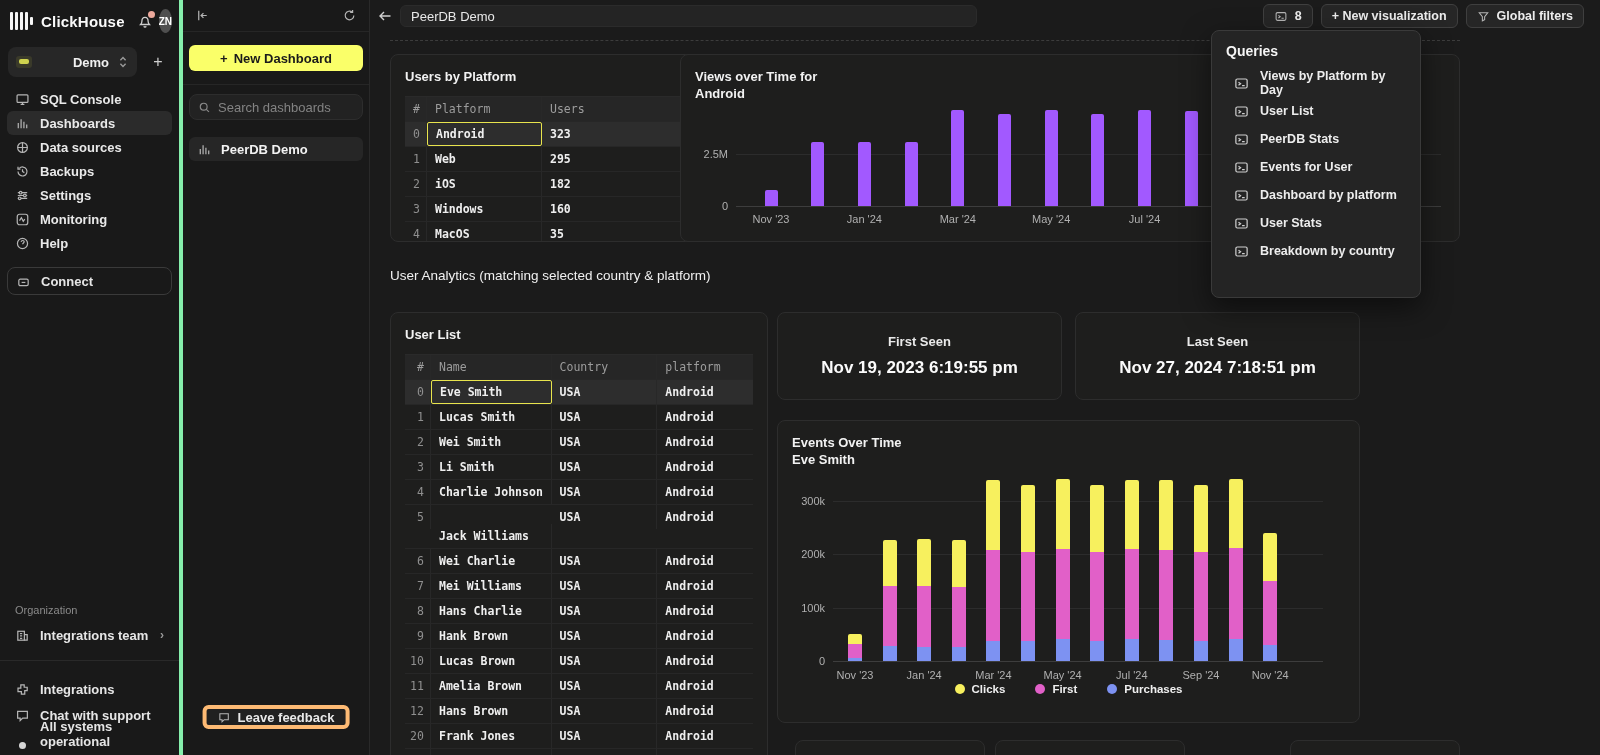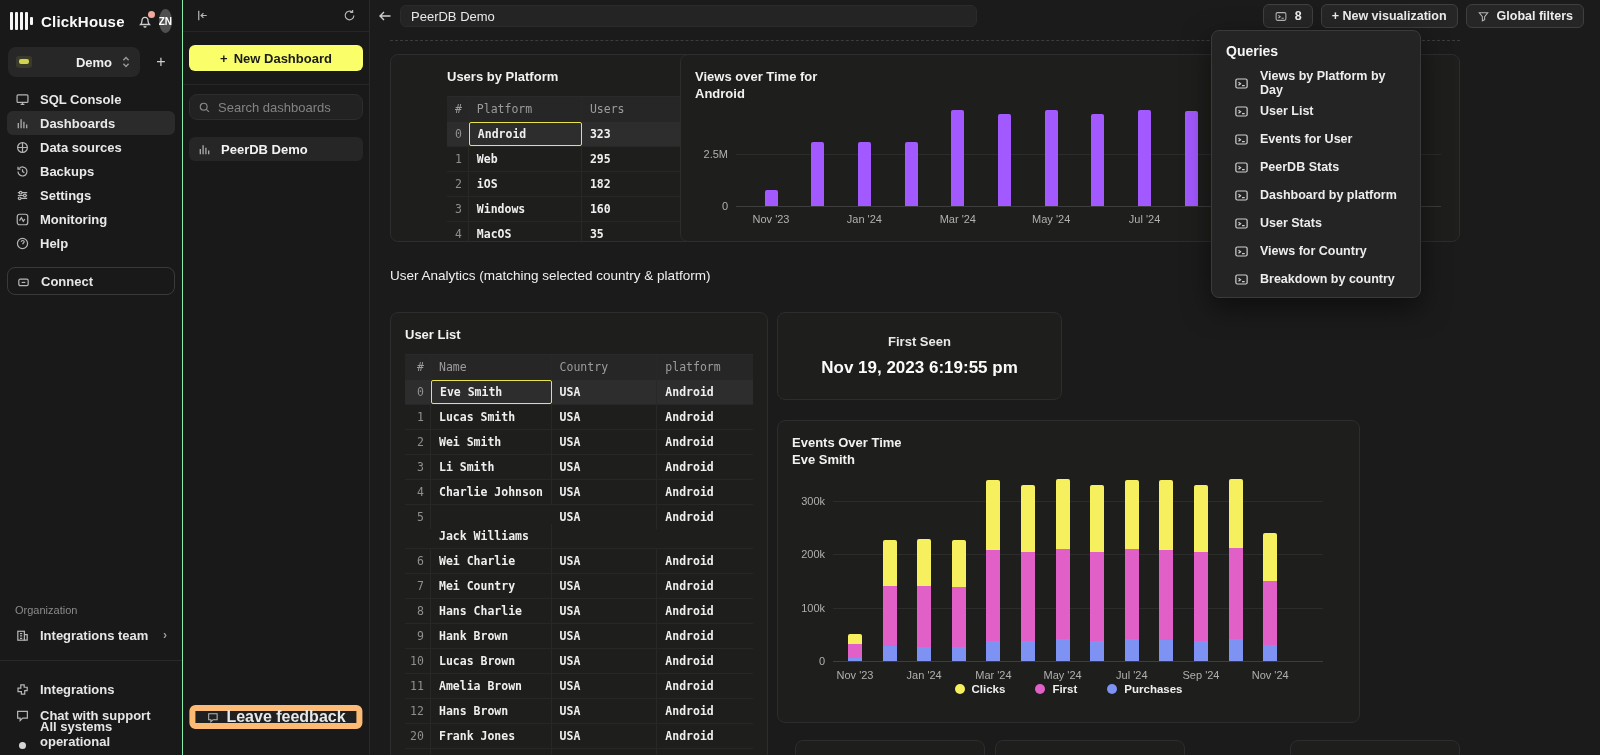--- a/index.html
+++ b/index.html
@@ -4,21 +4,21 @@
 <style>
   * { margin:0; padding:0; box-sizing:border-box; }
   html,body { background:#111; }
   body { font-family:"Liberation Sans","DejaVu Sans",sans-serif; }
   #app { position:relative; width:1600px; height:755px; background:#1b1b1b; overflow:hidden; color:#e6e6e6; }
 
   svg { display:block; }
   .icon { display:inline-flex; align-items:center; justify-content:center; color:#b5b5b5; flex:0 0 auto; }
 
   
-  .sidebar { position:absolute; left:0; top:0; width:183px; height:755px; background:#191919; border-right:1px solid #86efac; }
+  .sidebar { position:absolute; left:0; top:0; width:183px; height:755px; background:#191919; border-right:4px solid #86efac; }
   .sb-head { display:flex; align-items:center; gap:6px; padding:9px 10px 4px 10px; }
   .logo { display:flex; align-items:flex-start; gap:2px; height:18px; margin-right:2px; }
   .logo i { display:block; width:3px; height:18px; background:#f5f5f5; border-radius:1px; }
   .logo i.short { height:8px; align-self:center; }
   .brand { font-weight:700; font-size:15px; color:#fafafa; letter-spacing:.2px; }
   .sb-head .spacer { flex:1; }
   .bell { position:relative; color:#cfcfcf; }
   .bell .dot { position:absolute; top:-2px; right:-2px; width:7px; height:7px; border-radius:50%; background:#eda99c; }
   .avatar { width:24px; height:24px; border-radius:50%; background:#4f4f4f; color:#fff; font-size:10px; font-weight:700; display:flex; align-items:center; justify-content:center; }
 
@@ -45,21 +45,21 @@
   
   .col2 { position:absolute; left:183px; top:0; width:187px; height:755px; background:#191919; border-right:1px solid #292929; }
   .col2-top { height:32px; display:flex; align-items:center; justify-content:space-between; padding:0 12px; border-bottom:1px solid #262626; color:#9a9a9a; }
   .col2-top .icon { cursor:pointer; }
   .new-dash { display:flex; align-items:center; justify-content:center; gap:6px; height:26px; margin:13px 6px 0 6px; background:#faff69; border-radius:6px; color:#1a1a1a; font-weight:700; font-size:13px; cursor:pointer; }
   .col2-div { border-top:1px solid #262626; margin-top:13px; }
   .search-box { display:flex; align-items:center; gap:7px; height:26px; margin:9px 6px 0 6px; background:#222; border:1px solid #2d2d2d; border-radius:8px; padding:0 8px; color:#8a8a8a; }
   .search-box input { flex:1; background:transparent; border:none; outline:none; color:#d5d5d5; font-size:13px; font-family:inherit; }
   .search-box input::placeholder { color:#838383; }
   .dash-item { display:flex; align-items:center; gap:9px; height:24px; margin:17px 6px 0 6px; background:#262626; border-radius:6px; padding:0 8px; font-size:13px; font-weight:700; color:#f2f2f2; cursor:pointer; }
-  .feedback-btn { position:absolute; left:50%; transform:translateX(-50%); bottom:26px; display:flex; align-items:center; gap:7px; height:24px; padding:0 11px; background:#202020; border:6px solid #fdba74; border-radius:6px; font-size:16px; font-weight:700; color:#e8e8e8; cursor:pointer; white-space:nowrap; }
+  .feedback-btn { position:absolute; left:50%; transform:translateX(-50%); bottom:26px; display:flex; align-items:center; gap:7px; height:24px; padding:0 11px; background:#202020; border:4px solid #fdba74; border-radius:6px; font-size:13px; font-weight:700; color:#e8e8e8; cursor:pointer; white-space:nowrap; }
 
   
   .main { position:absolute; left:370px; top:0; width:1230px; height:755px; }
   .topbar { position:absolute; left:0; top:0; right:0; height:32px; display:flex; align-items:center; }
   .back-arrow { width:30px; display:flex; justify-content:center; color:#cfcfcf; cursor:pointer; }
   .title-input { width:577px; height:22px; background:#242424; border:1px solid #2b2b2b; border-radius:6px; color:#e8e8e8; font-size:13px; padding:0 10px; font-family:inherit; outline:none; }
   .topbar-right { position:absolute; right:16px; top:4px; display:flex; gap:8px; }
   .tb-btn { display:flex; align-items:center; gap:7px; height:24px; padding:0 10px; background:#262626; border:1px solid #3f3f3f; border-radius:6px; font-size:12.5px; font-weight:700; color:#ececec; cursor:pointer; white-space:nowrap; }
   .canvas-dash { position:absolute; left:20px; top:40px; width:1070px; border-top:1px dashed #3c3c3c; }
 
@@ -334,21 +334,21 @@
                 <path d="M2.8 3.5h10.4L9.4 8.3v3.6l-2.8 1.4V8.3z"></path>
               </svg>
             </span>
           <span>Global filters</span>
         </div>
       </div>
     </div>
 
     <div class="canvas-dash"></div>
 
-    <div class="panel" style="left:20px; top:54px; width:315px; height:188px;padding-left:42px;">
+    <div class="panel" style="left:20px; top:54px; width:315px; height:188px;">
       <div class="panel-title">Users by Platform</div>
       <div id="tbl-platform">
           <div class="tbl">
             <div class="trow thead">
               <div class="tcell idx" style="width: 22px;">#</div>
               <div class="tcell" style="width: 115px;">Platform</div>
               <div class="tcell" style="width: 110px;">Users</div>
             </div>
             <div class="trow sel">
               <div class="tcell idx" style="width: 22px;">0</div>
@@ -461,21 +461,21 @@
               <div class="tcell" style="width: 96px;">Android</div>
             </div>
             <div class="trow">
               <div class="tcell idx" style="width: 26px;">6</div>
               <div class="tcell" style="width: 121px;">Wei Charlie</div>
               <div class="tcell" style="width: 106px;">USA</div>
               <div class="tcell" style="width: 96px;">Android</div>
             </div>
             <div class="trow">
               <div class="tcell idx" style="width: 26px;">7</div>
-              <div class="tcell" style="width: 121px;">Mei Country</div>
+              <div class="tcell" style="width: 121px;">Mei Williams</div>
               <div class="tcell" style="width: 106px;">USA</div>
               <div class="tcell" style="width: 96px;">Android</div>
             </div>
             <div class="trow">
               <div class="tcell idx" style="width: 26px;">8</div>
               <div class="tcell" style="width: 121px;">Hans Charlie</div>
               <div class="tcell" style="width: 106px;">USA</div>
               <div class="tcell" style="width: 96px;">Android</div>
             </div>
             <div class="trow">
@@ -514,20 +514,24 @@
               <div class="tcell" style="width: 106px;">USA</div>
               <div class="tcell" style="width: 96px;">Android</div>
             </div>
           </div>
         </div>
     </div>
 
     <div class="panel stat-card" style="left:407px; top:312px; width:285px; height:88px;">
       <div class="stat-label">First Seen</div>
       <div class="stat-value">Nov 19, 2023 6:19:55 pm</div>
+    </div>
+    <div class="panel stat-card" style="left:705px; top:312px; width:285px; height:88px;">
+      <div class="stat-label">Last Seen</div>
+      <div class="stat-value">Nov 27, 2024 7:18:51 pm</div>
     </div>
 
     <div class="panel" style="left:407px; top:420px; width:583px; height:303px;">
       <div class="panel-title">
         <div>Events Over Time</div>
         <div>Eve Smith</div>
       </div>
       <div class="plot" id="chart1">
           <div class="ylab" style="left: 5px; top: 240px;">0</div>
           <div class="gline" style="left: 55px; width: 490px; top: 186.5px;"></div>
@@ -625,57 +629,48 @@
             </span>
             <span>User List</span>
           </div>
           <div class="qmenu-item">
             <span class="icon">
               <svg width="15" height="15" viewBox="0 0 16 16" fill="none" stroke="currentColor" stroke-width="1.3">
                 <rect x="2" y="3.2" width="12" height="9.6" rx="1.6"></rect>
                 <path d="M4.8 6.6 7 8.2 4.8 9.8M8.6 10.2h2.8"></path>
               </svg>
             </span>
+            <span>PeerDB Stats</span>
+          </div>
+          <div class="qmenu-item">
+            <span class="icon">
+              <svg width="15" height="15" viewBox="0 0 16 16" fill="none" stroke="currentColor" stroke-width="1.3">
+                <rect x="2" y="3.2" width="12" height="9.6" rx="1.6"></rect>
+                <path d="M4.8 6.6 7 8.2 4.8 9.8M8.6 10.2h2.8"></path>
+              </svg>
+            </span>
             <span>Events for User</span>
           </div>
           <div class="qmenu-item">
             <span class="icon">
               <svg width="15" height="15" viewBox="0 0 16 16" fill="none" stroke="currentColor" stroke-width="1.3">
                 <rect x="2" y="3.2" width="12" height="9.6" rx="1.6"></rect>
                 <path d="M4.8 6.6 7 8.2 4.8 9.8M8.6 10.2h2.8"></path>
               </svg>
             </span>
-            <span>PeerDB Stats</span>
+            <span>Dashboard by platform</span>
           </div>
           <div class="qmenu-item">
             <span class="icon">
               <svg width="15" height="15" viewBox="0 0 16 16" fill="none" stroke="currentColor" stroke-width="1.3">
                 <rect x="2" y="3.2" width="12" height="9.6" rx="1.6"></rect>
                 <path d="M4.8 6.6 7 8.2 4.8 9.8M8.6 10.2h2.8"></path>
               </svg>
             </span>
-            <span>Dashboard by platform</span>
-          </div>
-          <div class="qmenu-item">
-            <span class="icon">
-              <svg width="15" height="15" viewBox="0 0 16 16" fill="none" stroke="currentColor" stroke-width="1.3">
-                <rect x="2" y="3.2" width="12" height="9.6" rx="1.6"></rect>
-                <path d="M4.8 6.6 7 8.2 4.8 9.8M8.6 10.2h2.8"></path>
-              </svg>
-            </span>
             <span>User Stats</span>
-          </div>
-          <div class="qmenu-item">
-            <span class="icon">
-              <svg width="15" height="15" viewBox="0 0 16 16" fill="none" stroke="currentColor" stroke-width="1.3">
-                <rect x="2" y="3.2" width="12" height="9.6" rx="1.6"></rect>
-                <path d="M4.8 6.6 7 8.2 4.8 9.8M8.6 10.2h2.8"></path>
-              </svg>
-            </span>
-            <span>Views for Country</span>
           </div>
           <div class="qmenu-item">
             <span class="icon">
               <svg width="15" height="15" viewBox="0 0 16 16" fill="none" stroke="currentColor" stroke-width="1.3">
                 <rect x="2" y="3.2" width="12" height="9.6" rx="1.6"></rect>
                 <path d="M4.8 6.6 7 8.2 4.8 9.8M8.6 10.2h2.8"></path>
               </svg>
             </span>
             <span>Breakdown by country</span>
           </div>

